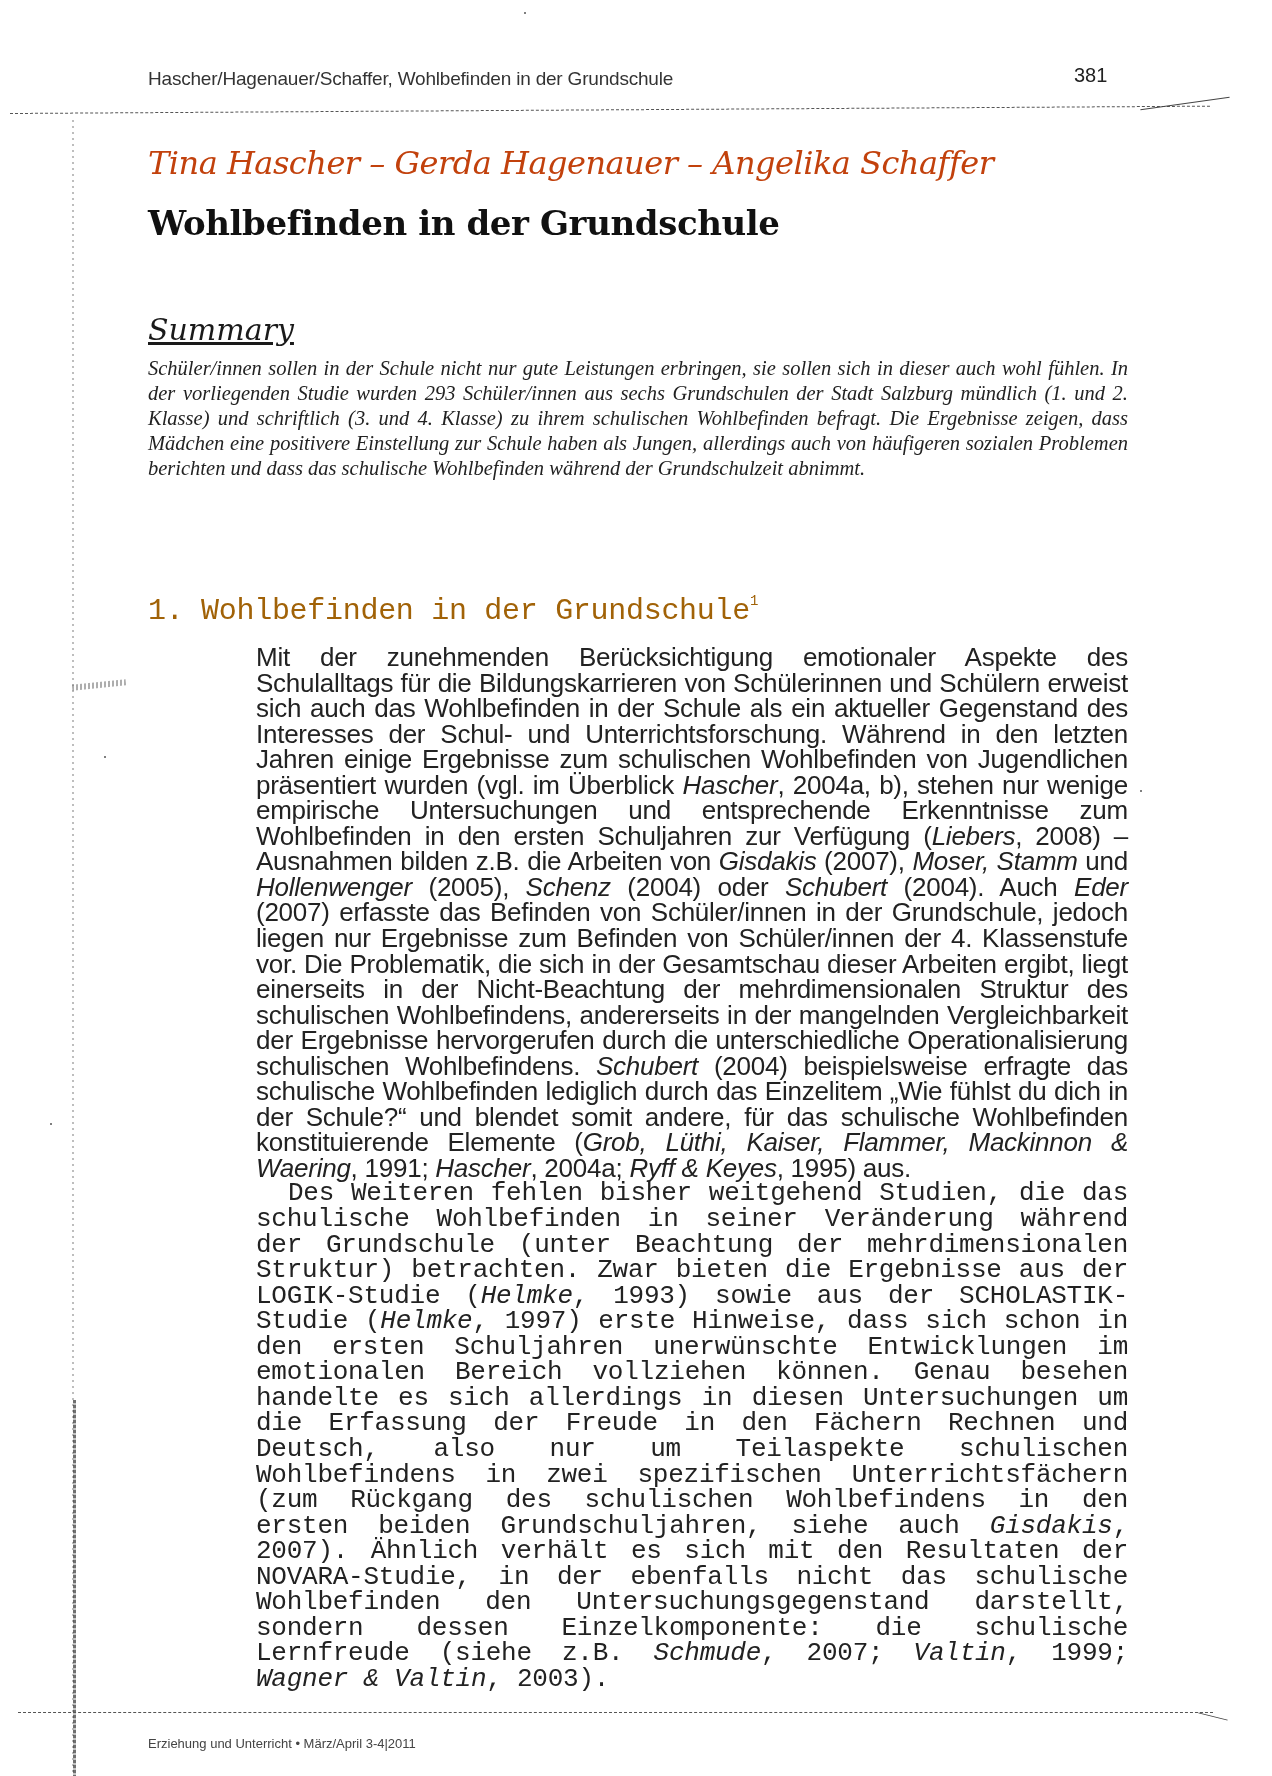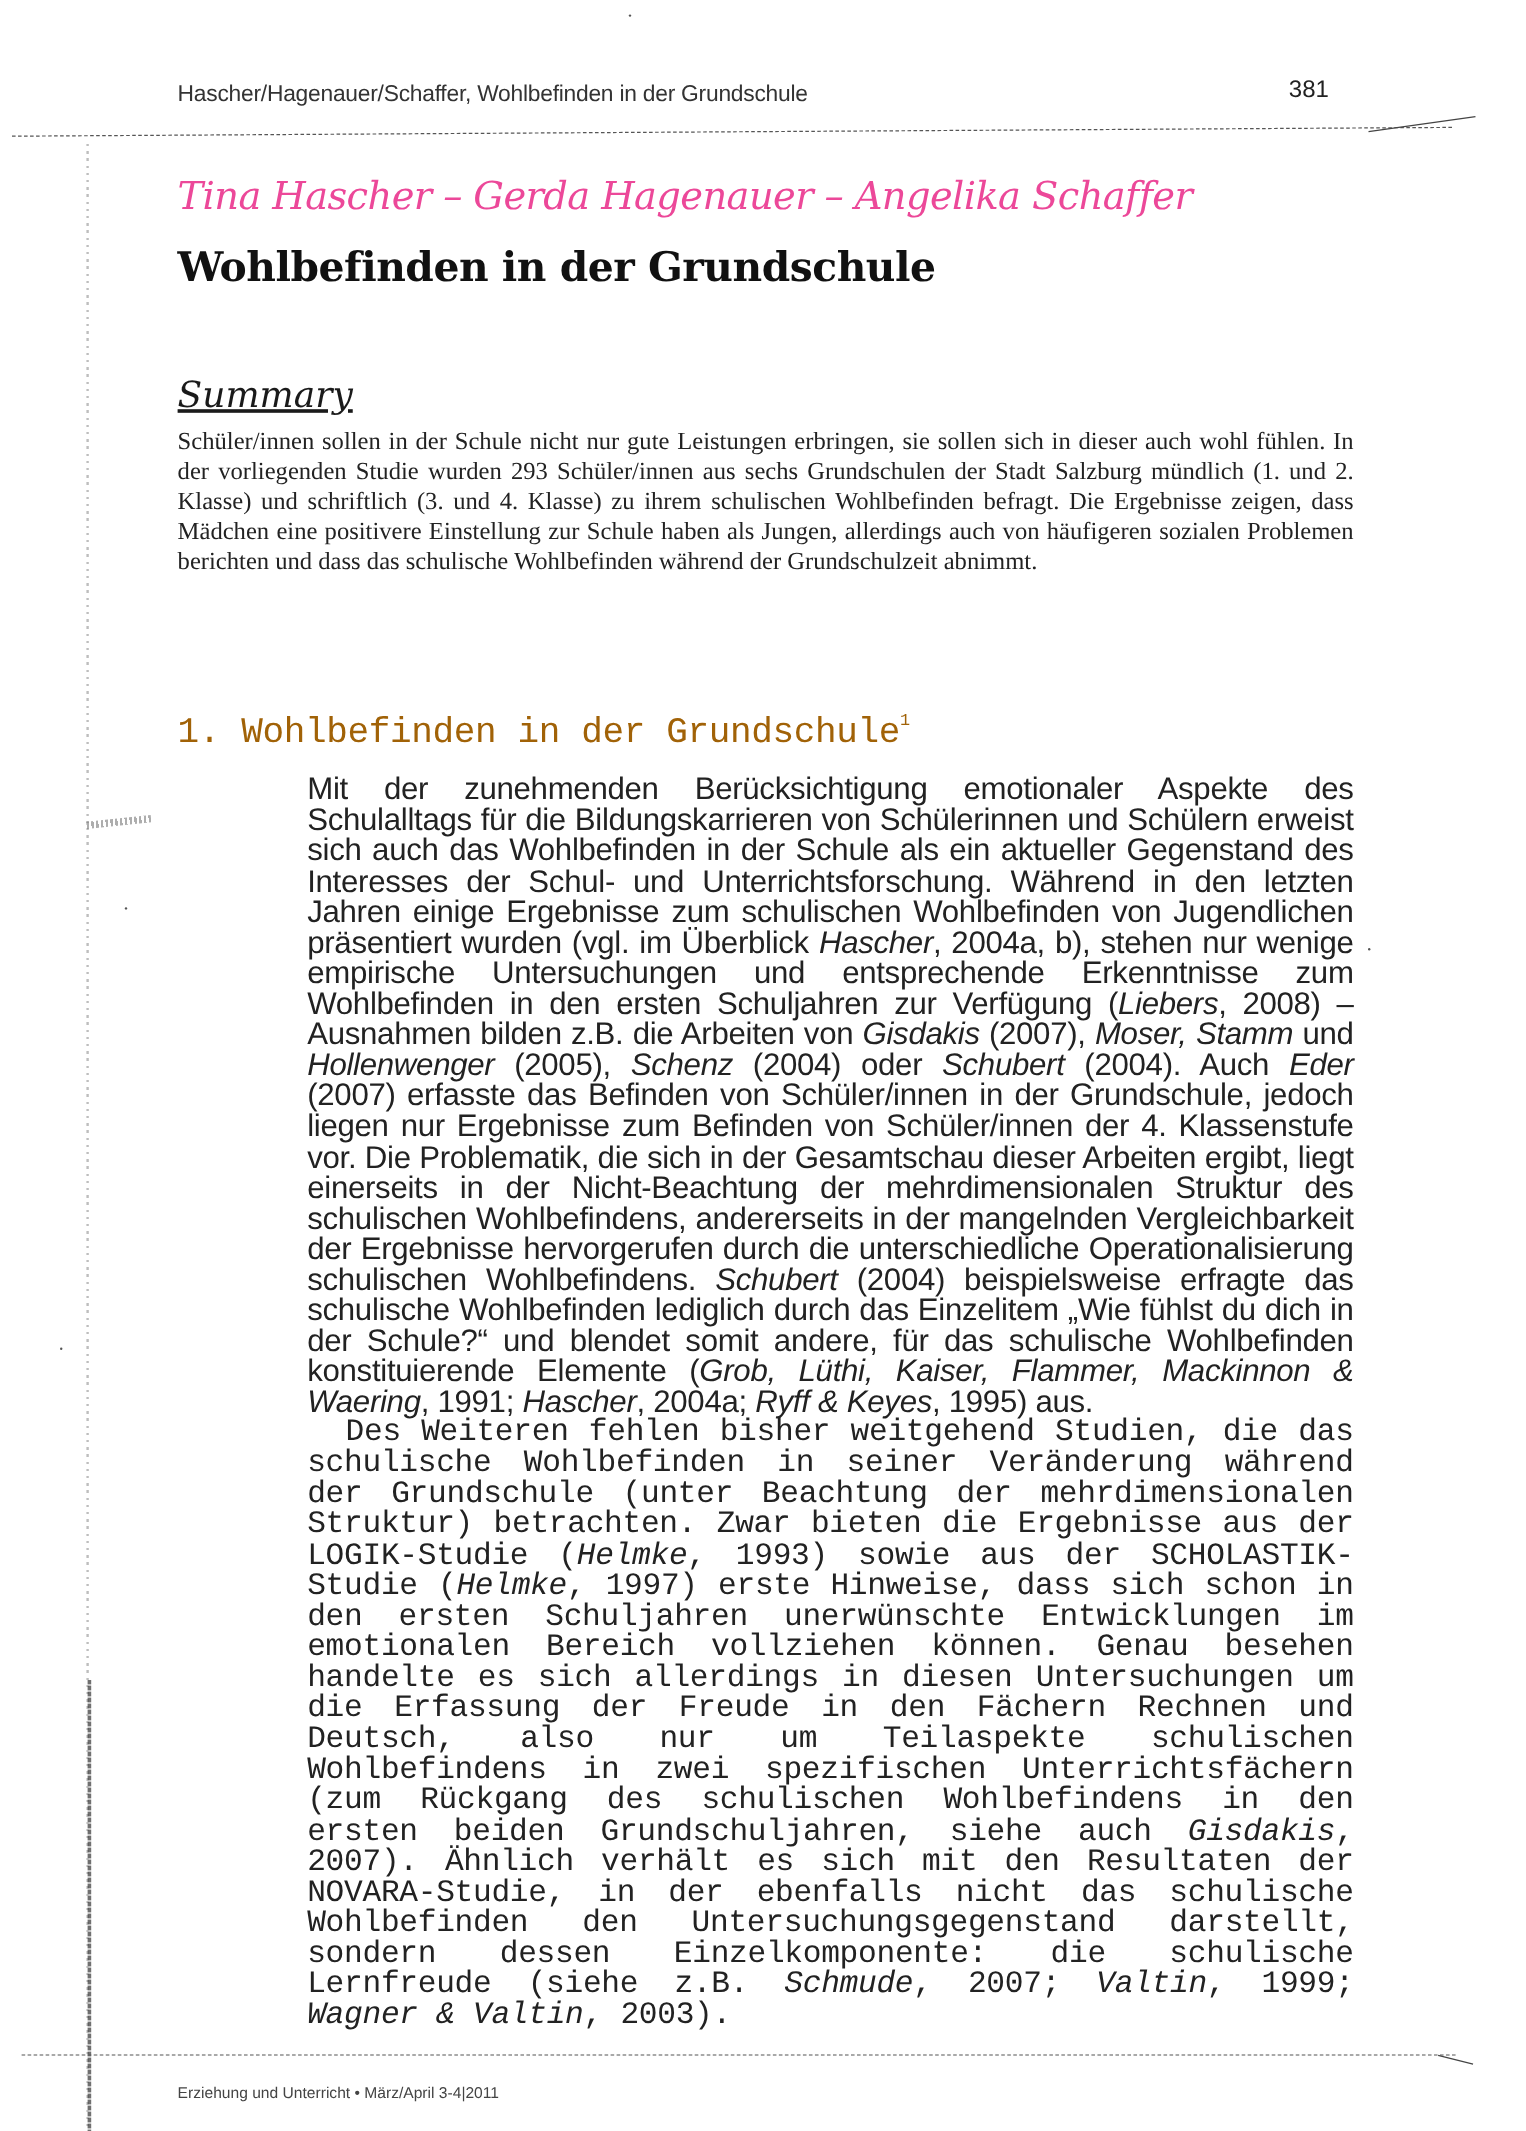--- a/index.html
+++ b/index.html
@@ -16,33 +16,33 @@
     position: absolute; left: 10px; top: 113px; width: 1200px; height: 0;
     border-top: 1px dashed #555;
     transform: rotate(-0.35deg); transform-origin: left;
   }
   .head-rule-tail {
     position: absolute; left: 1140px; top: 103px; width: 90px; height: 0;
     border-top: 1px solid #444; transform: rotate(-8deg);
   }
   .authors {
     position: absolute; left: 148px; top: 144px;
-    font-family: "DejaVu Serif", serif; font-style: italic; font-size: 32px; color: #ec4899; letter-spacing: -0.5px;
+    font-family: "DejaVu Serif", serif; font-style: italic; font-size: 32px; color: #c2410c; letter-spacing: -0.5px;
   }
   .title {
     position: absolute; left: 148px; top: 203px;
     font-family: "DejaVu Serif", serif; font-weight: bold; font-size: 34px; color: #111; letter-spacing: -0.4px;
   }
   .summary-heading {
     position: absolute; left: 148px; top: 312px;
     font-family: "DejaVu Serif", serif; font-style: italic; font-size: 30px; color: #1a1a1a; text-decoration: underline;
   }
   .summary-body {
     position: absolute; left: 148px; top: 356px; width: 980px;
-    font-family: "Liberation Serif", serif; font-size: 20.5px; line-height: 25px;
+    font-family: "Liberation Serif", serif; font-style: italic; font-size: 20.5px; line-height: 25px;
     text-align: justify; color: #222;
   }
   .section-heading {
     position: absolute; left: 148px; top: 593px;
     font-family: Liberation Mono, monospace; font-size: 30px; color: #a16207; letter-spacing: -0.3px;
   }
   .section-heading sup { font-size: 14px; vertical-align: 14px; }
   .body-text {
     position: absolute; left: 256px; top: 645px; width: 872px;
     font-family: "Liberation Sans", sans-serif; font-size: 26px; line-height: 25.55px;

